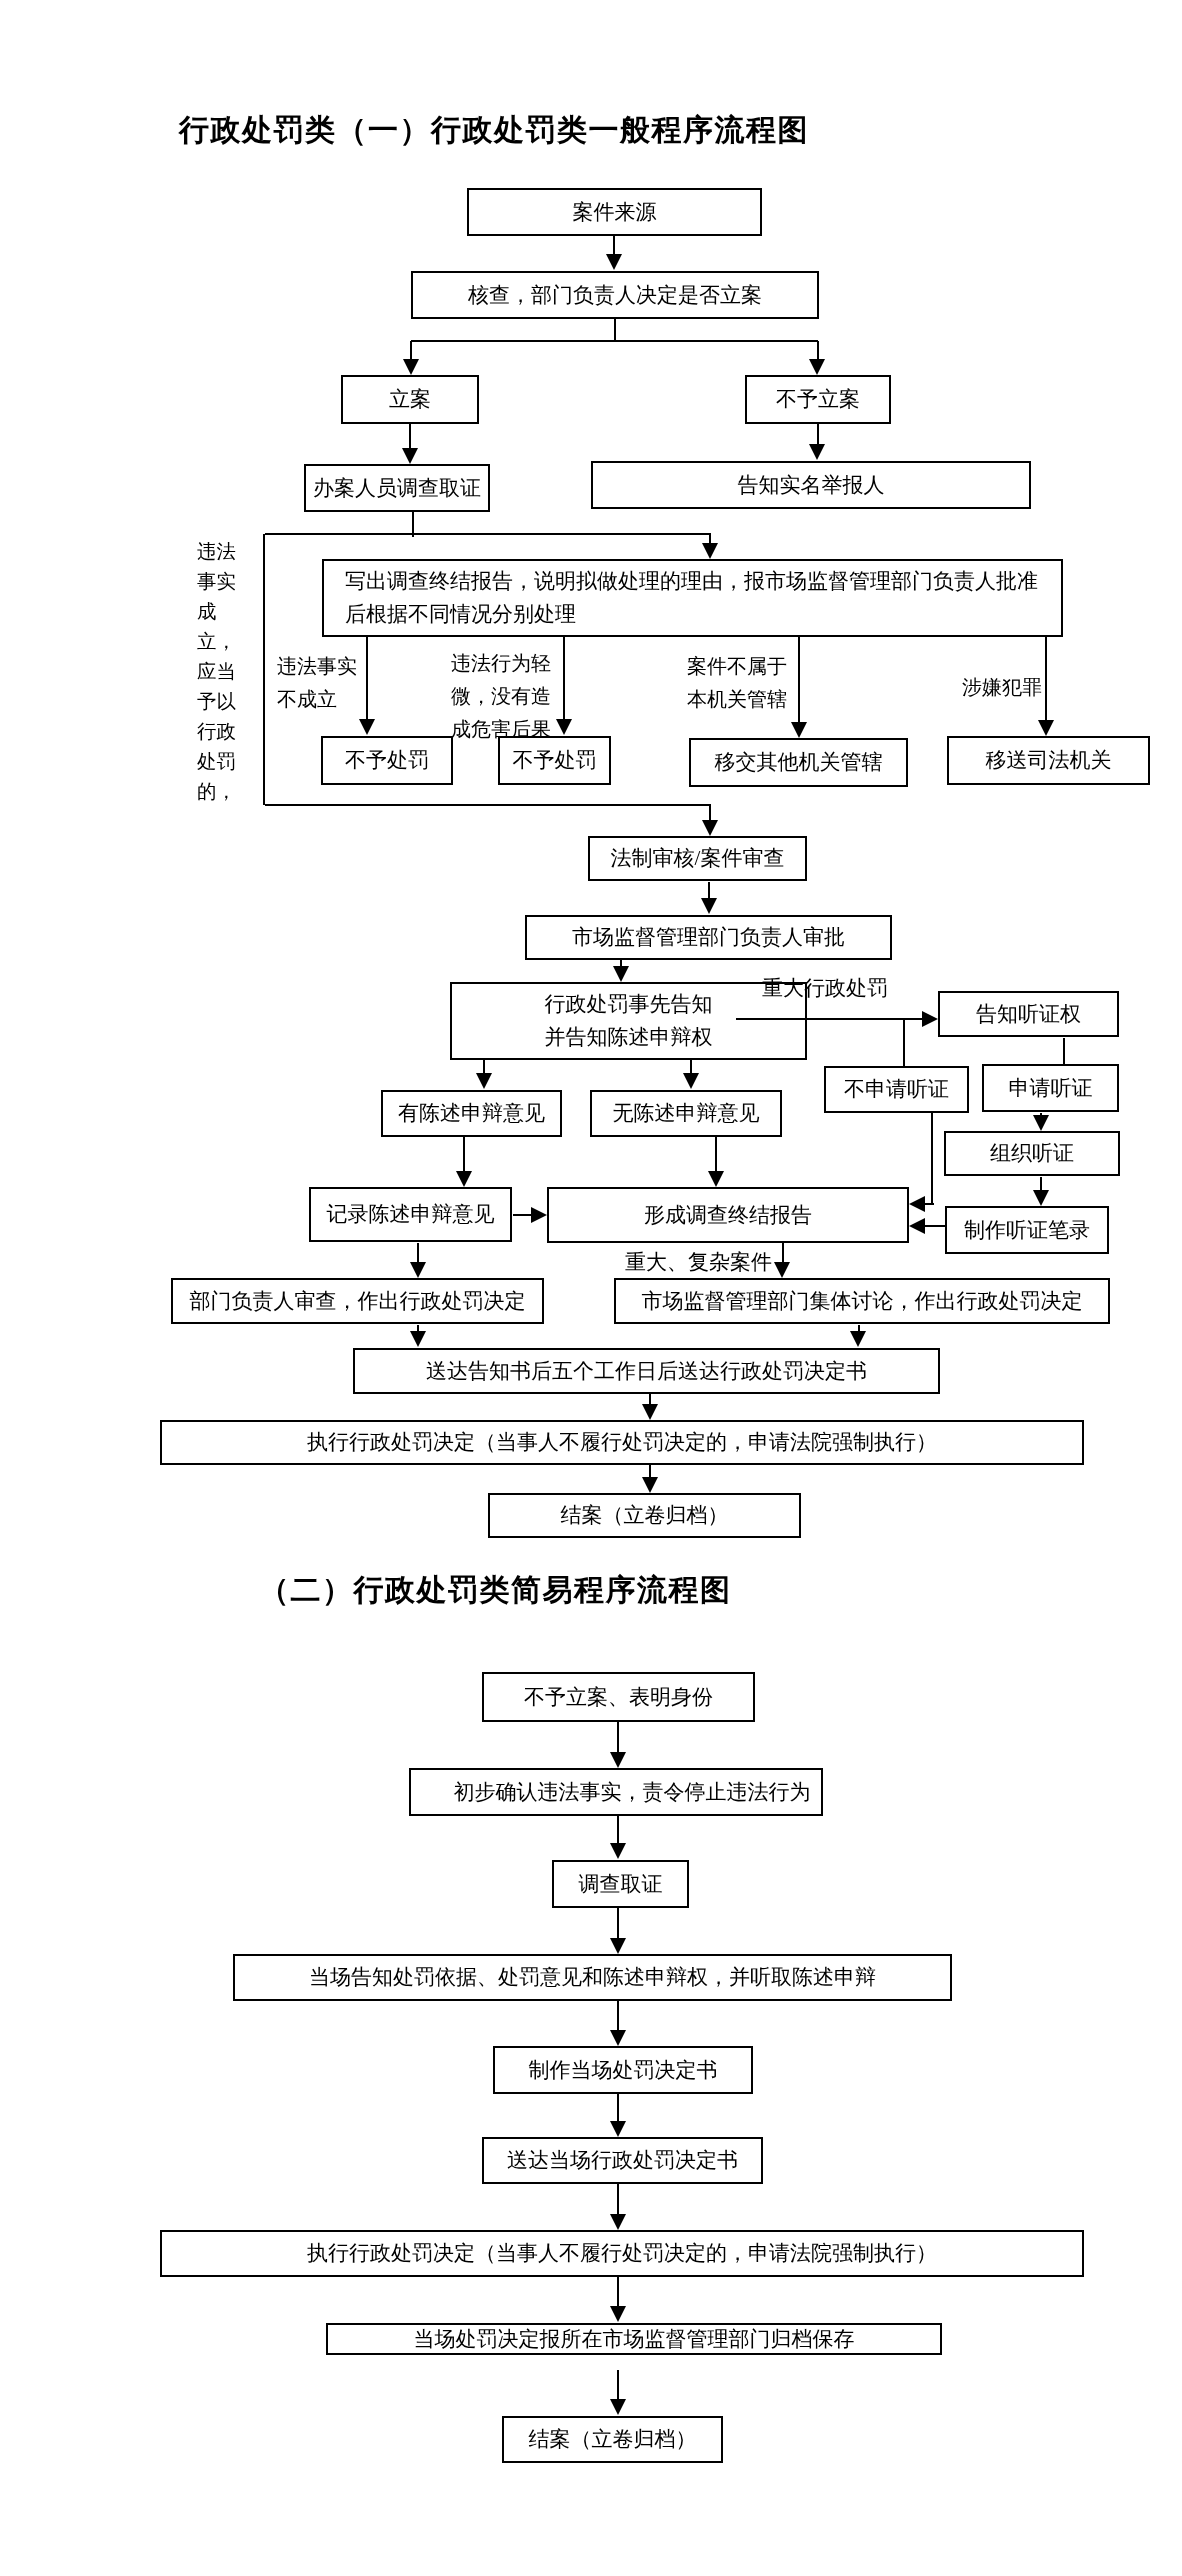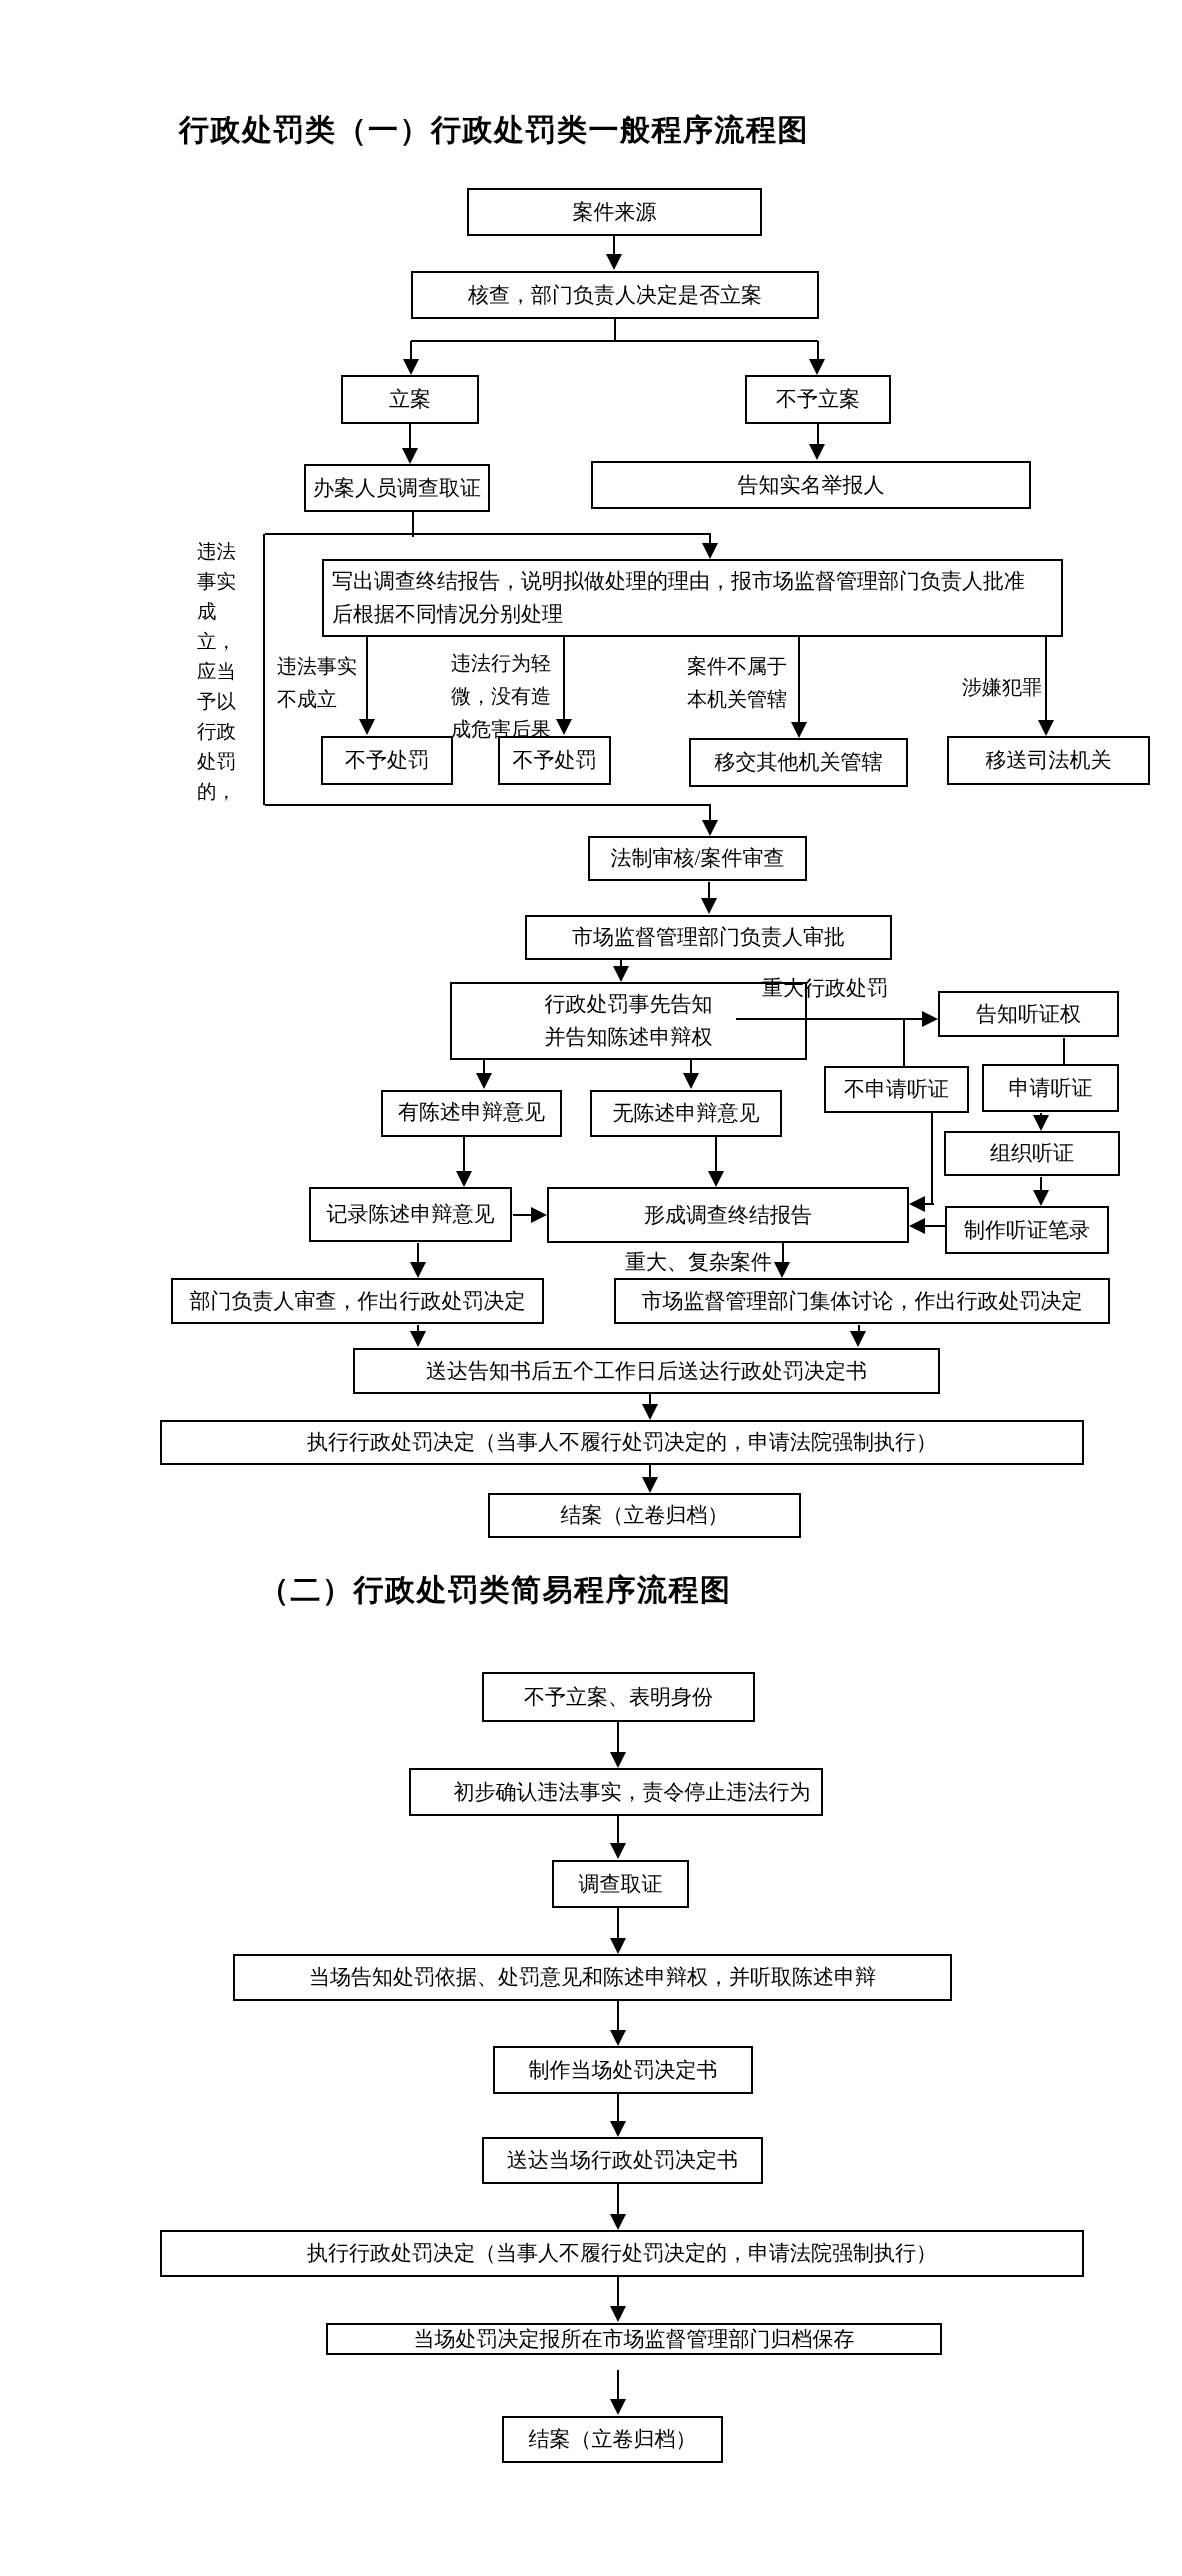--- a/index.html
+++ b/index.html
@@ -2,21 +2,21 @@
 <html style="font-size:12px"><head>
 <meta charset="utf-8">
 <style>
   html,body{margin:0;padding:0;background:#ffffff;}
   body{width:1183px;height:2576px;position:relative;font-family:"Liberation Serif","DejaVu Serif",serif;color:#000;}
   #diagram{position:absolute;left:0;top:0;width:1183px;height:2576px;background:#fff;}
   .title{position:absolute;font-size:30px;font-weight:bold;white-space:nowrap;letter-spacing:1.5px;}
   .box{position:absolute;box-sizing:border-box;border:2.2px solid #000;background:#fff;
        display:flex;align-items:center;justify-content:center;text-align:center;
        font-size:21px;line-height:33px;white-space:pre-line;}
-  .box.leftalign{justify-content:flex-start;text-align:left;padding:0 8px;}
+  .box.leftalign{justify-content:flex-start;text-align:left;padding:0 21px;}
   .lbl{position:absolute;font-size:20px;line-height:33px;}
   .lbl.nowrap{white-space:nowrap;}
   .sidenote{position:absolute;font-size:19.4px;line-height:30px;}
   .vl,.hl{position:absolute;background:#000;}
   .tri{position:absolute;width:0;height:0;}
 </style>
 </head>
 <body>
 
 <div id="diagram">
@@ -51,21 +51,21 @@
 并告知陈述申辩权</div>
 
   <div class="lbl nowrap" style="left:762px;top:972px;font-size:21px;">重大行政处罚</div>
 
   <div class="box" style="left:938px;top:991px;width:181px;height:46px;">告知听证权</div>
   <div class="box" style="left:824px;top:1066px;width:145px;height:47px;">不申请听证</div>
   <div class="box" style="left:982px;top:1064px;width:137px;height:48px;">申请听证</div>
   <div class="box" style="left:944px;top:1131px;width:176px;height:45px;">组织听证</div>
   <div class="box" style="left:945px;top:1206px;width:164px;height:48px;">制作听证笔录</div>
 
-  <div class="box" style="left:381px;top:1090px;width:181px;height:47px;font-family:Liberation Mono, monospace;">有陈述申辩意见</div>
+  <div class="box" style="left:381px;top:1090px;width:181px;height:47px;">有陈述申辩意见</div>
   <div class="box" style="left:590px;top:1090px;width:192px;height:47px;">无陈述申辩意见</div>
   <div class="box" style="left:309px;top:1187px;width:203px;height:55px;">记录陈述申辩意见</div>
   <div class="box" style="left:547px;top:1187px;width:362px;height:56px;">形成调查终结报告</div>
 
   <div class="lbl nowrap" style="left:625px;top:1246px;font-size:21px;">重大、复杂案件</div>
 
   <div class="box" style="left:171px;top:1278px;width:373px;height:46px;">部门负责人审查，作出行政处罚决定</div>
   <div class="box" style="left:614px;top:1278px;width:496px;height:46px;">市场监督管理部门集体讨论，作出行政处罚决定</div>
   <div class="box" style="left:353px;top:1348px;width:587px;height:46px;">送达告知书后五个工作日后送达行政处罚决定书</div>
   <div class="box" style="left:160px;top:1420px;width:924px;height:45px;">执行行政处罚决定（当事人不履行处罚决定的，申请法院强制执行）</div>

